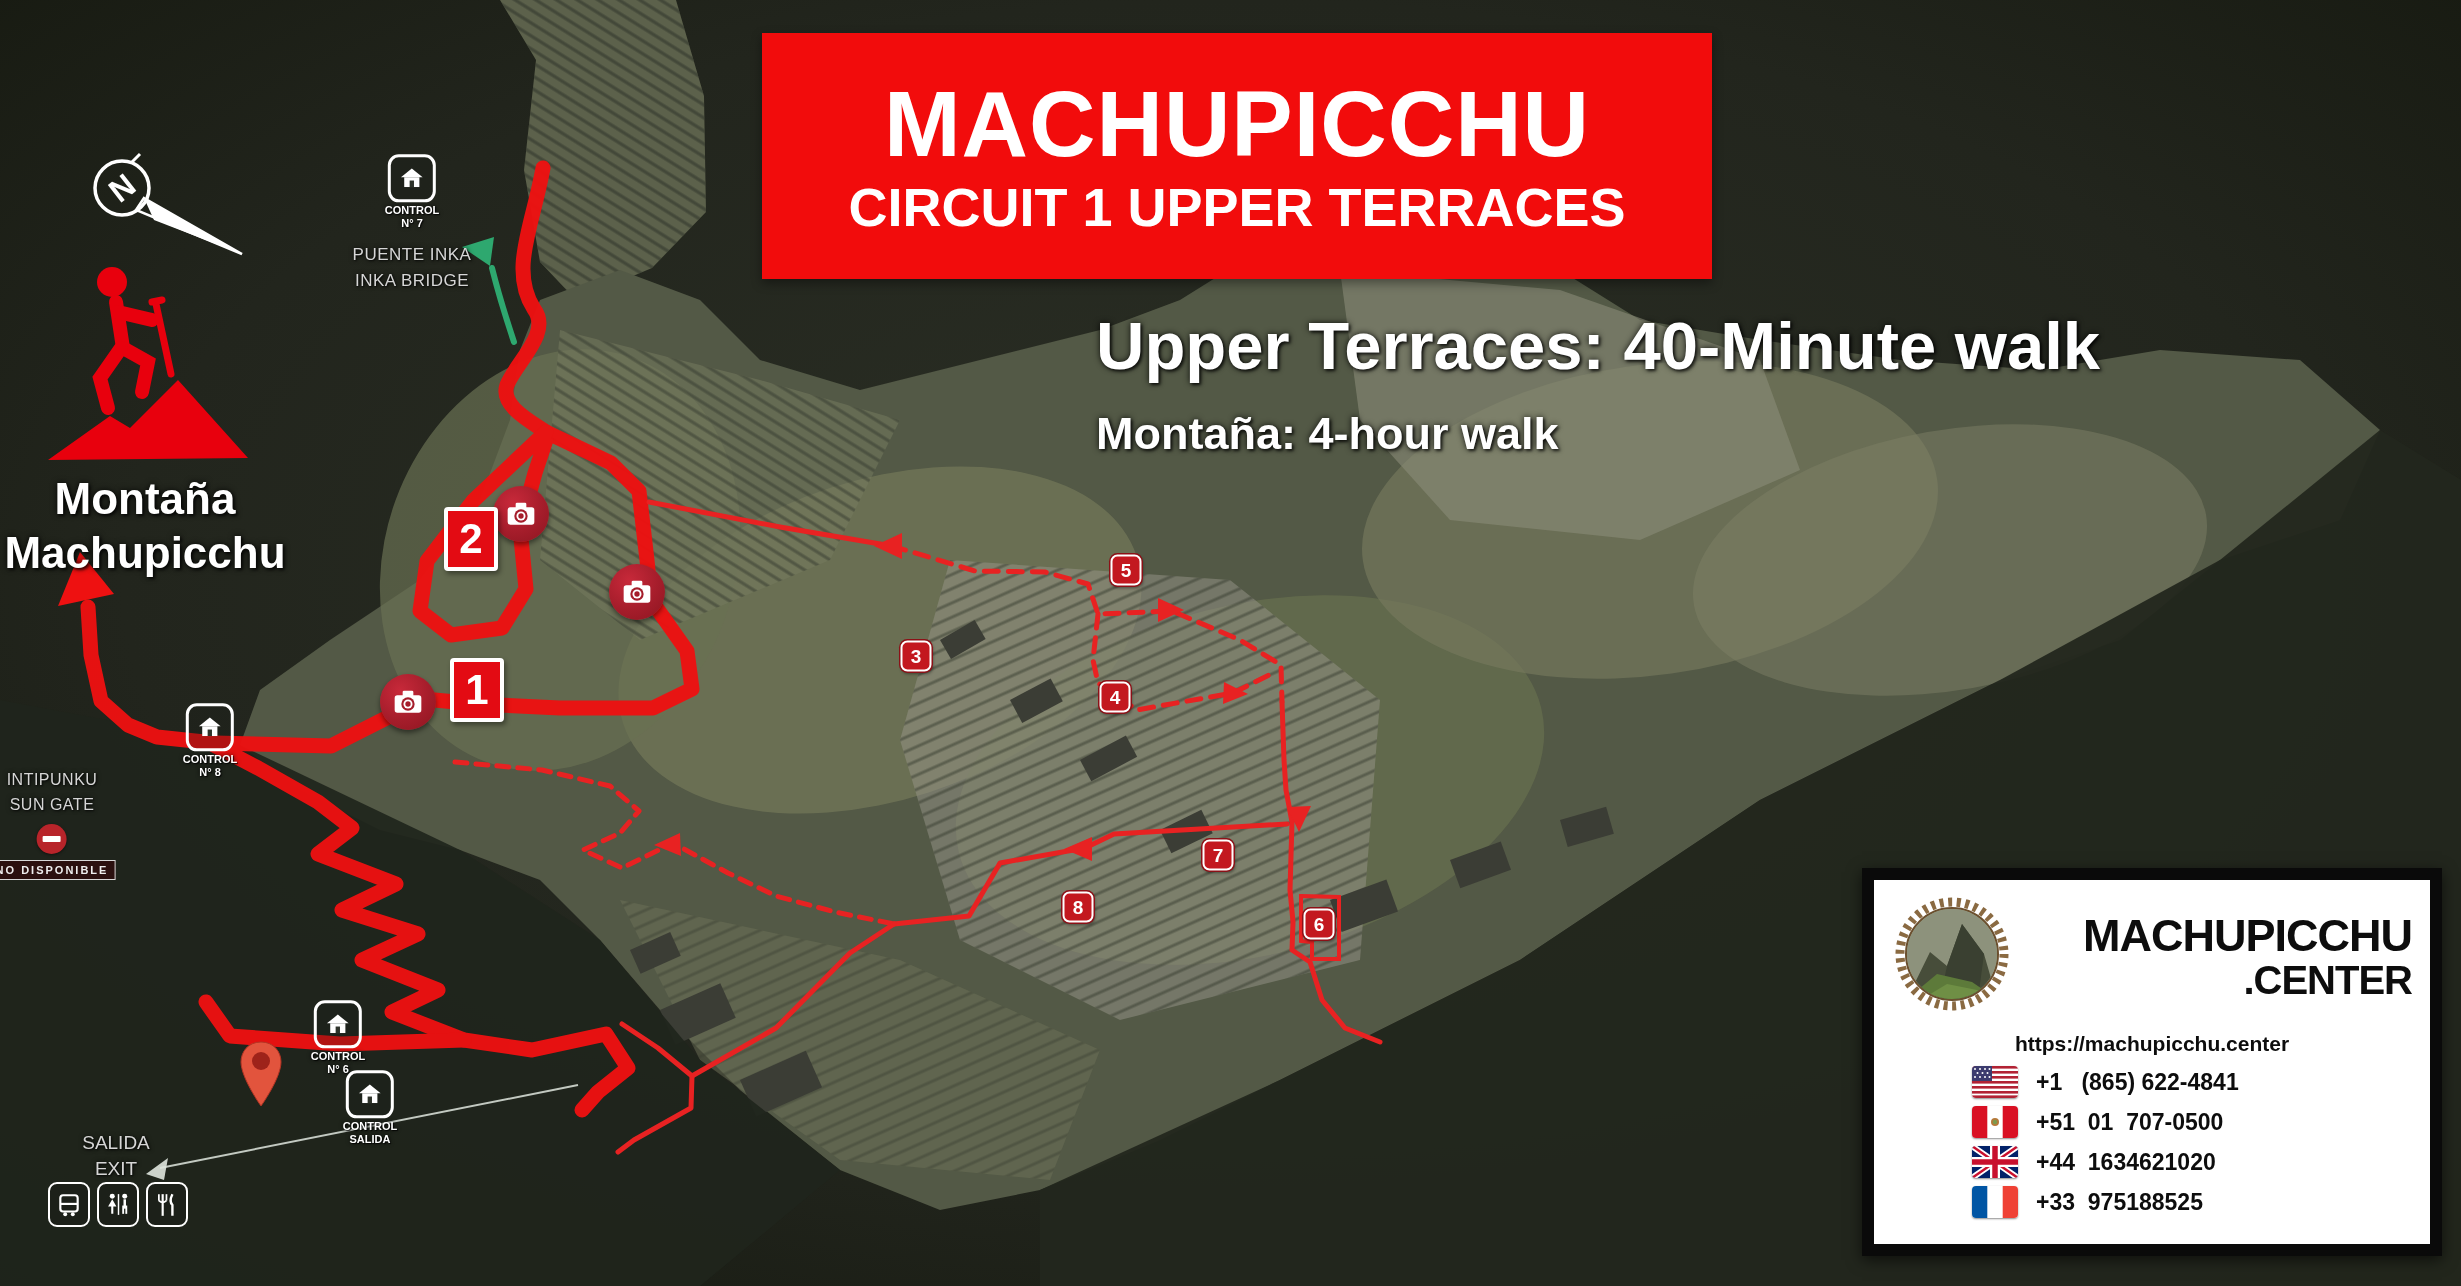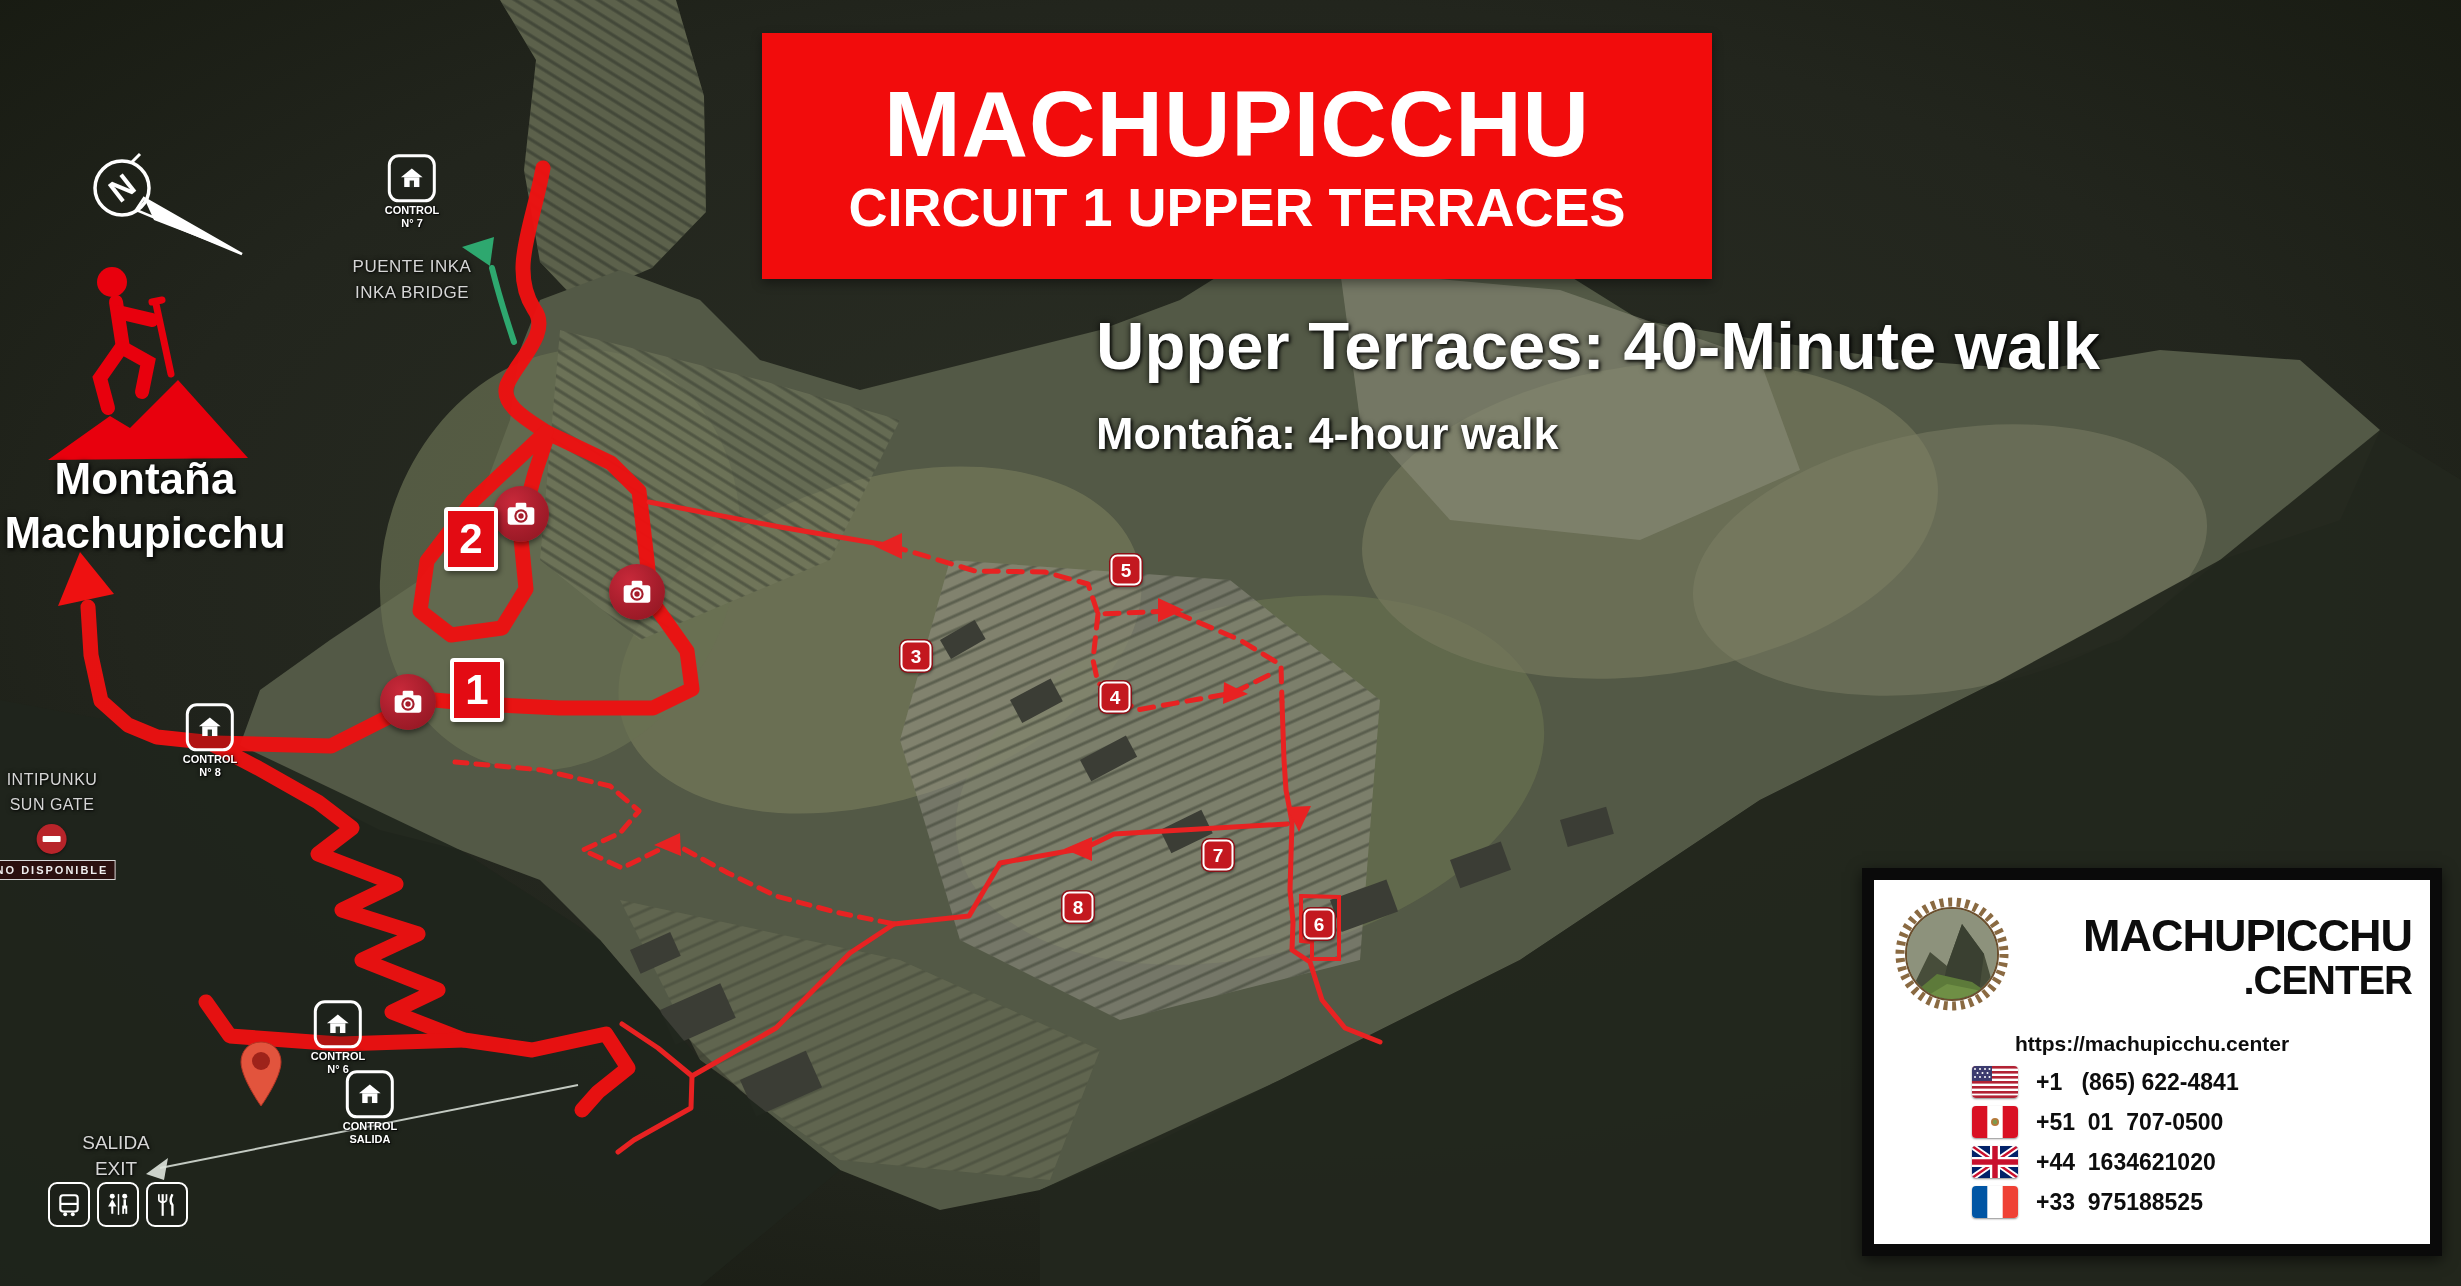--- a/index.html
+++ b/index.html
@@ -18,21 +18,21 @@
   .banner .t1{color:#fff;font-weight:800;font-size:92px;line-height:1;letter-spacing:1px;}
   .banner .t2{color:#fff;font-weight:800;font-size:54px;line-height:1;}
   .banner .t3{color:#fff;font-weight:700;font-size:48px;line-height:1;}
 
   
   .walkinfo{position:absolute;left:1096px;top:312px;width:1340px;text-align:left;z-index:6;}
   .walkinfo .w1{font-size:67px;font-weight:800;line-height:1.0;}
   .walkinfo .w2{font-size:45px;font-weight:800;line-height:1.0;margin-top:32px;}
 
   
-  .montana-label{position:absolute;left:0;top:452px;width:290px;text-align:center;
+  .montana-label{position:absolute;left:0;top:472px;width:290px;text-align:center;
                  font-weight:800;font-size:44px;line-height:1.22;z-index:6;}
 
   
   .ctrl{position:absolute;display:flex;flex-direction:column;align-items:center;z-index:5;
         transform:translate(-50%,-50%);}
   .ctrl .box{width:42px;height:42px;border:3px solid #fff;border-radius:11px;
              background:rgba(25,28,22,.25);display:flex;align-items:center;justify-content:center;}
   .ctrl .lbl{margin-top:2px;font-size:11px;font-weight:700;color:#fff;line-height:1.15;
              text-align:center;text-shadow:0 0 4px rgba(0,0,0,.9),1px 1px 1px rgba(0,0,0,.8);}
 
@@ -254,21 +254,21 @@
         <polygon points="2,11 12,3 22,11" fill="#fff"></polygon>
         <rect x="5" y="11" width="14" height="9" fill="#fff"></rect>
         <rect x="10" y="14" width="4" height="6" fill="#2e332a"></rect>
       </svg>
     </div>
     <div class="lbl">
       <div>CONTROL</div>
       <div>N° 7</div>
     </div>
   </div>
-  <div class="place-name gray" style="left:412px;top:254px;">
+  <div class="place-name gray" style="left:412px;top:242px;">
     <div>PUENTE INKA</div>
     <div>INKA BRIDGE</div>
   </div>
 
   <div class="inti">
     <div class="nm gray">INTIPUNKU</div>
     <div class="nm gray">SUN GATE</div>
     <div class="noentry">
         <div class="bar"></div>
       </div>

